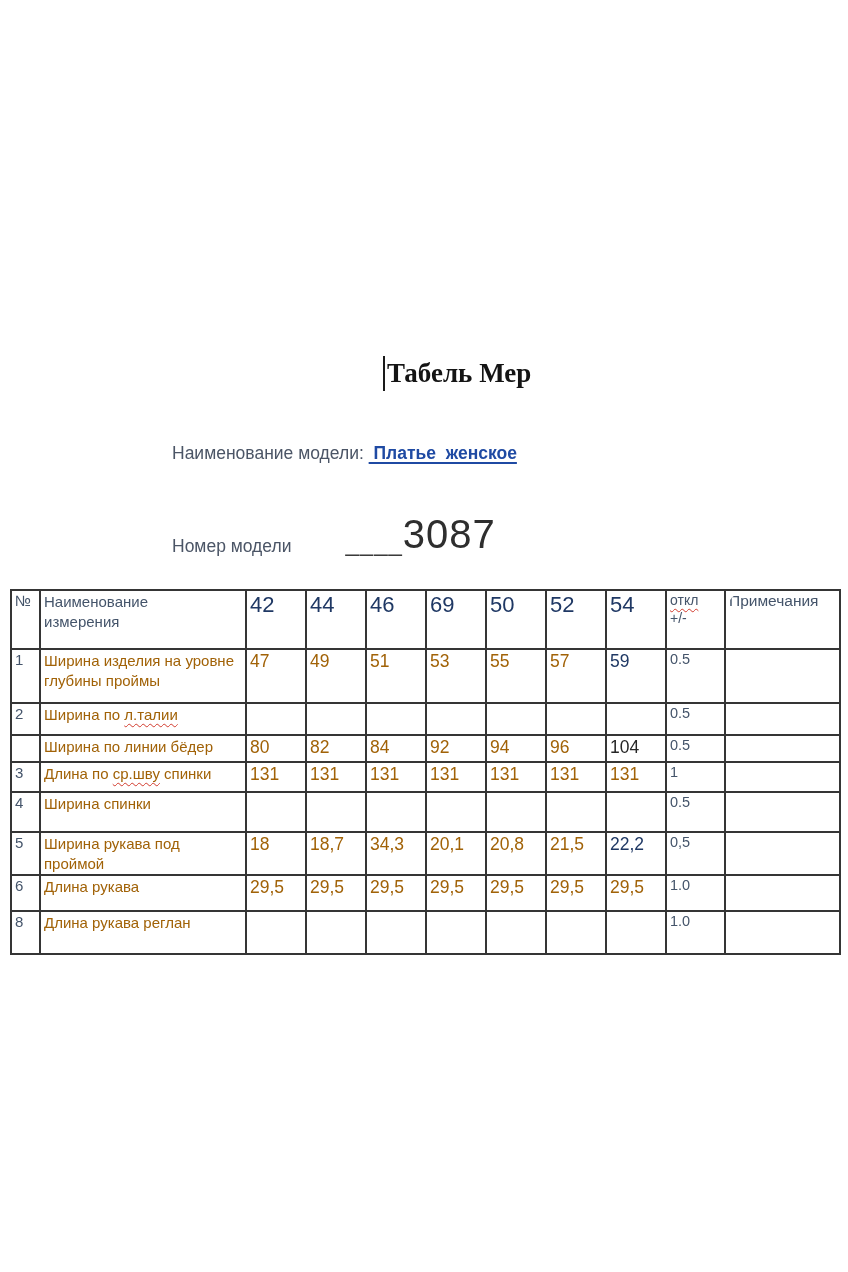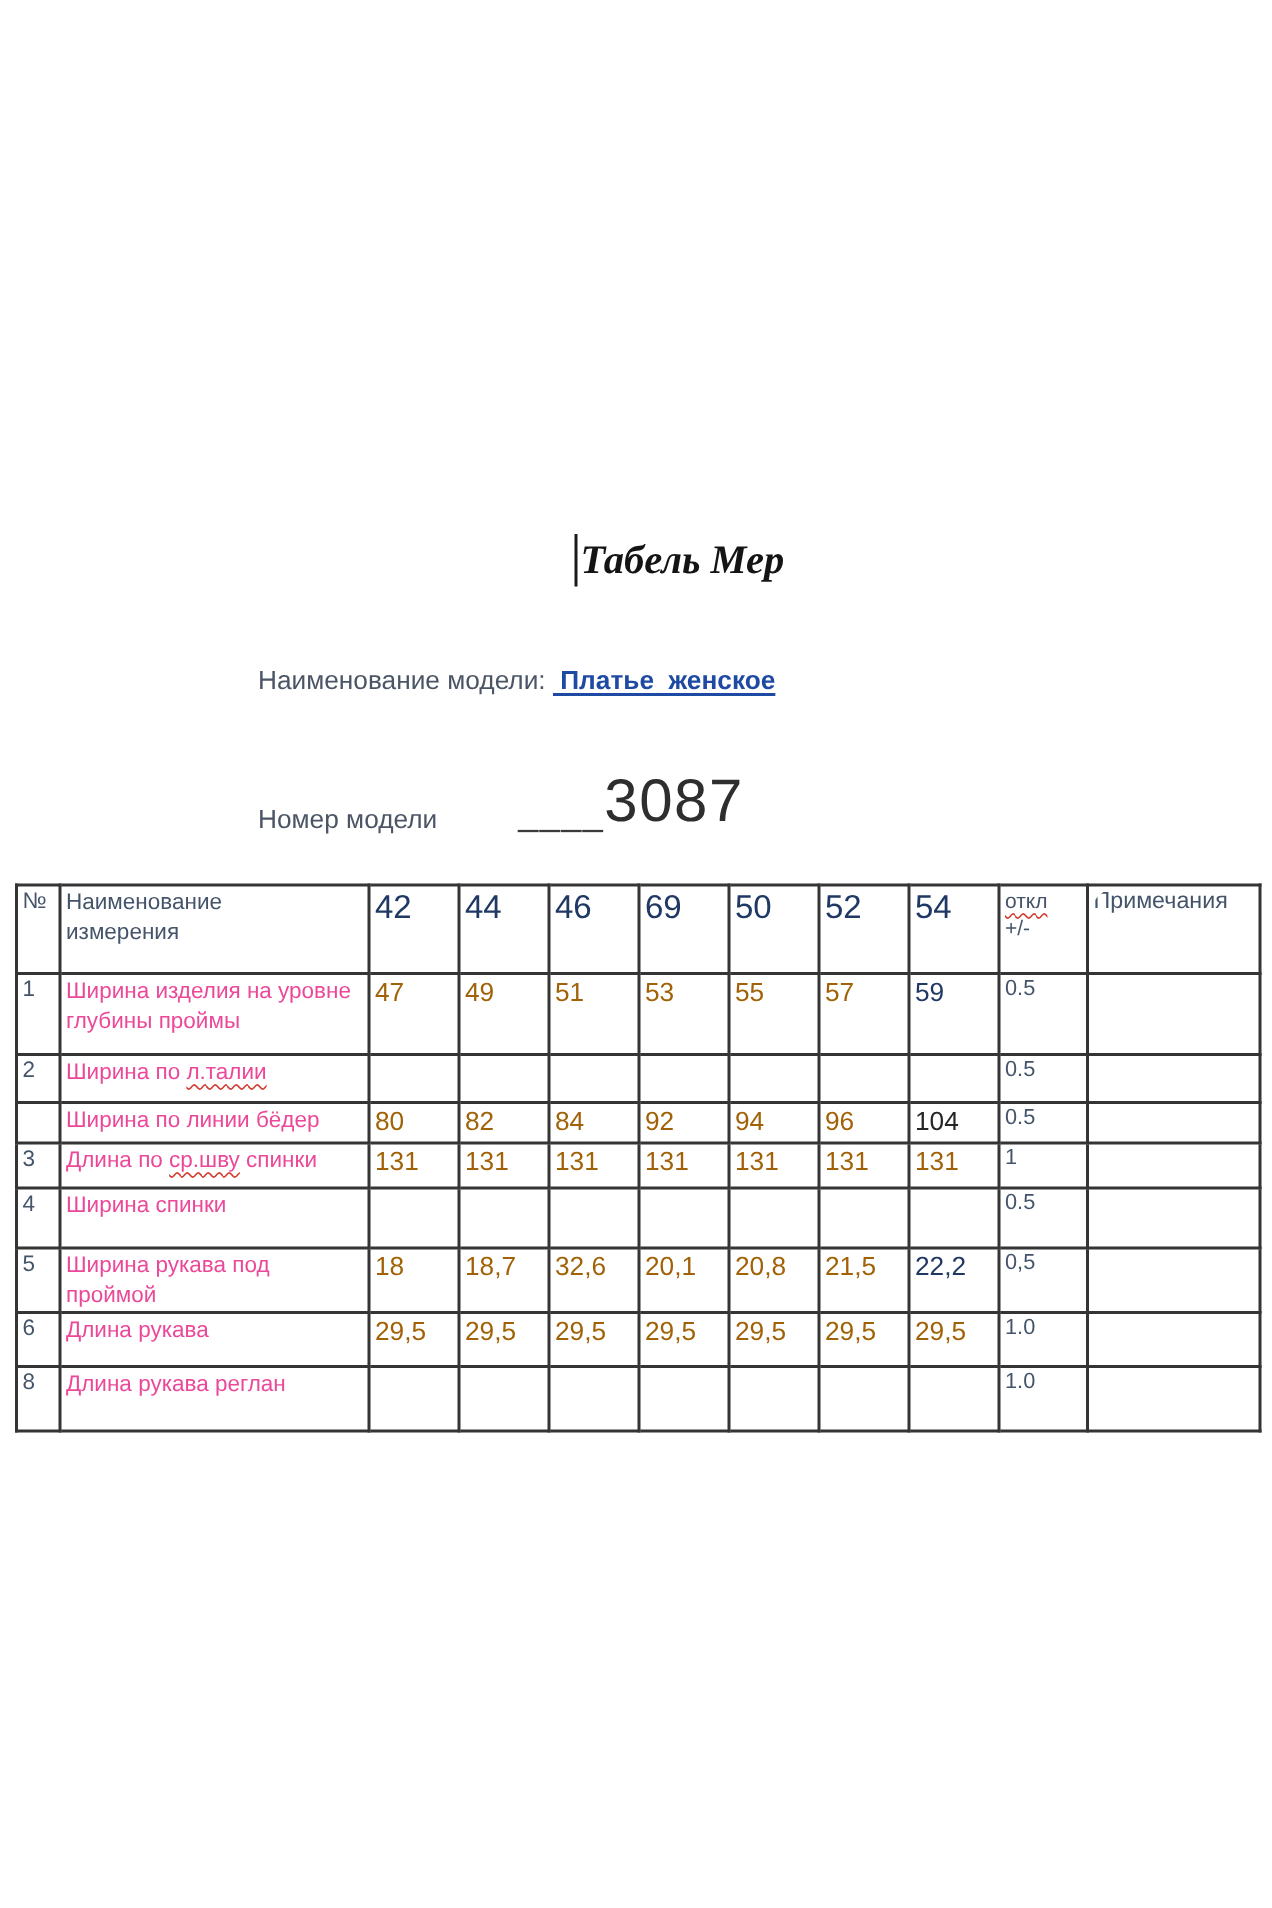--- a/index.html
+++ b/index.html
@@ -1,21 +1,21 @@
 <!DOCTYPE html>
 <html><head>
 <meta charset="utf-8">
 <style>
   html,body { margin:0; padding:0; }
   body {
     width:848px; height:1272px; background:#ffffff; position:relative;
     font-family:"Liberation Sans", sans-serif; overflow:hidden;
   }
   
-  .title-wrap { position:absolute; top:357px; left:383px; display:flex; align-items:flex-start;font-style:italic; }
+  .title-wrap { position:absolute; top:357px; left:383px; display:flex; align-items:flex-start; }
   .text-cursor { width:2px; height:35px; background:#1a1a1a; margin-right:2px; margin-top:-1px; }
   .doc-title {
     margin:0; font-family:"Liberation Serif", serif; font-size:27px; font-weight:bold;
     color:#141414; line-height:1.2; white-space:pre;
   }
   
   .model-name-line { position:absolute; top:443px; left:172px; font-size:17.5px; color:#4b5566; white-space:pre; }
   .model-name-value {
     color:#1f4aa3; font-weight:bold; white-space:pre;
     text-decoration:underline; text-decoration-thickness:2px; text-underline-offset:3px;
@@ -42,21 +42,21 @@
   tbody tr:nth-child(5){ height:40px; }
   tbody tr:nth-child(6){ height:35px; }
   tbody tr:nth-child(7){ height:36px; }
   tbody tr:nth-child(8){ height:43px; }
   .h-num   { color:#44546A; font-size:15px; text-align:center; padding:1px 1px; }
   .h-name  { color:#44546A; font-size:15px; line-height:1.3; padding-left:6px; }
   .h-size  { color:#1F3864; font-weight:bold; font-size:22px; text-align:center; vertical-align:bottom; padding-bottom:4px; }
   .h-dev   { color:#44546A; font-size:14px; line-height:1.25; padding-left:5px; }
   .h-notes { color:#44546A; font-size:15.5px; padding-left:6px;border-radius:20px; }
   .c-num   { color:#44546A; font-size:15px; text-align:center; padding:2px 1px; }
-  .c-label { color:#ec4899; font-size:15px; line-height:1.3; padding-left:6px; padding-top:2px; }
+  .c-label { color:#a16207; font-size:15px; line-height:1.3; padding-left:6px; padding-top:2px; }
   .c-val   { color:#a16207; font-size:17.5px; text-align:center; padding-top:3px; }
   .c-dev   { color:#44546A; font-size:14.5px; padding-left:5px; padding-top:3px; }
   .c-notes { }
   .bold-navy  { color:#1F3864; font-weight:bold; }
   .bold-black { color:#262626; font-weight:bold; }
   .misspell {
     text-decoration:underline; text-decoration-style:wavy;
     text-decoration-color:#d23b2e; text-decoration-thickness:1px; text-underline-offset:3px;
   }
 </style>
@@ -169,21 +169,21 @@
         <td class="c-val"></td>
         <td class="c-val"></td>
         <td class="c-dev">0.5</td>
         <td class="c-notes"></td>
       </tr>
       <tr>
         <td class="c-num">5</td>
         <td class="c-label"><span>Ширина рукава под проймой</span></td>
         <td class="c-val">18</td>
         <td class="c-val">18,7</td>
-        <td class="c-val">32,6</td>
+        <td class="c-val">34,3</td>
         <td class="c-val">20,1</td>
         <td class="c-val">20,8</td>
         <td class="c-val">21,5</td>
         <td class="c-val bold-navy">22,2</td>
         <td class="c-dev">0,5</td>
         <td class="c-notes"></td>
       </tr>
       <tr>
         <td class="c-num">6</td>
         <td class="c-label"><span>Длина рукава</span></td>

